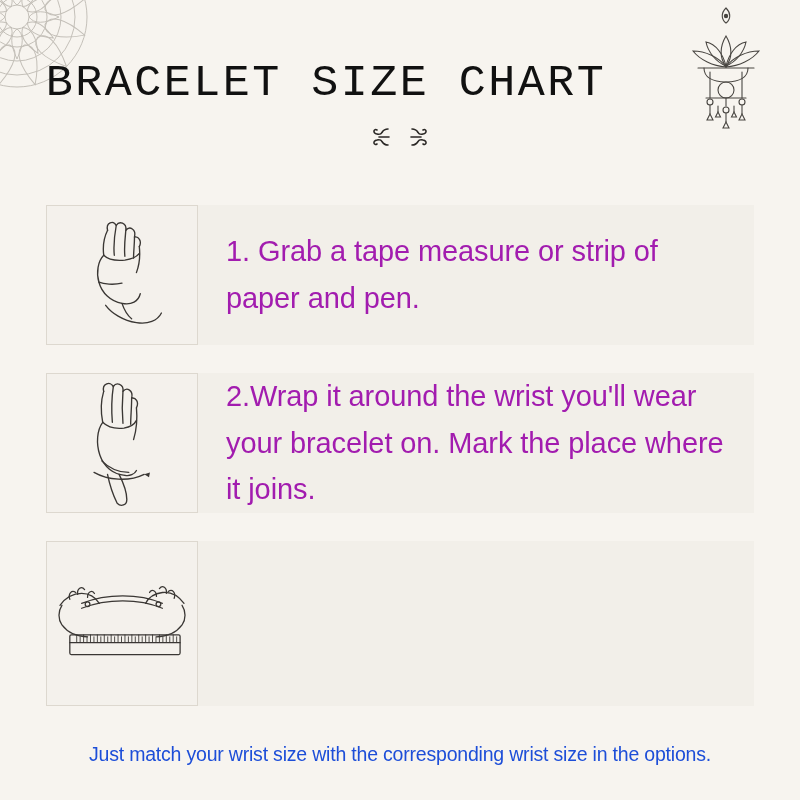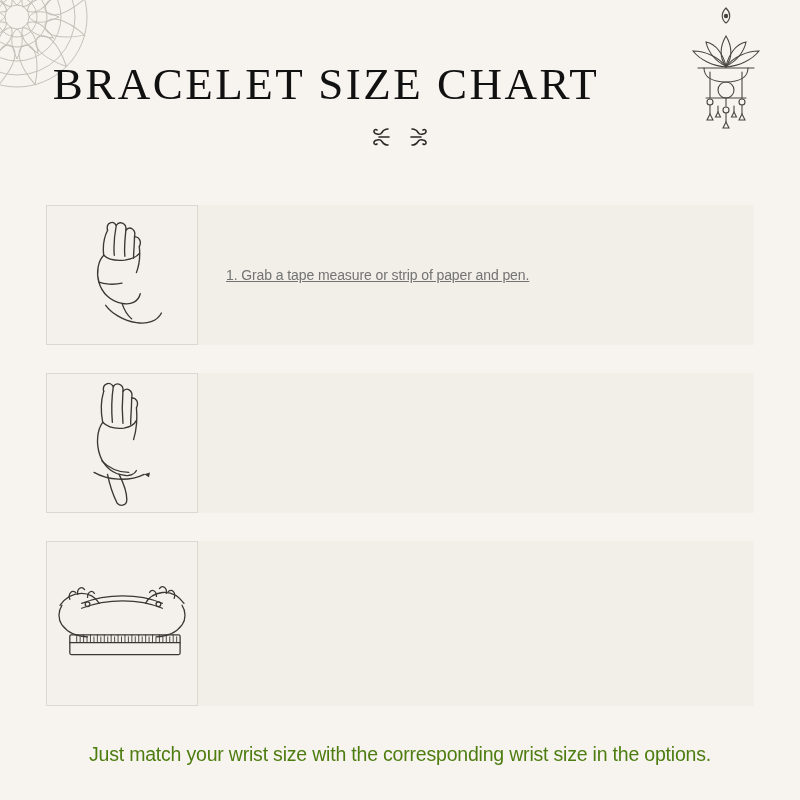--- a/index.html
+++ b/index.html
@@ -38,21 +38,21 @@
     pointer-events: none;
   }
 
   
   .title {
     position: absolute;
     top: 58px;
     left: 0;
     width: 652px;
     text-align: center;
-    font-family: Liberation Serif, serif;
+    font-family: Liberation Mono, monospace;
     font-size: 45px;
     letter-spacing: 2.5px;
     font-weight: 400;
     color: #111;
   }
 
   
   .subtitle-row {
     position: absolute;
     top: 124px;
@@ -108,36 +108,35 @@
     align-items: center;
     justify-content: center;
   }
   .step-figure svg { display: block; }
 
   .step-text {
     flex: 1;
     display: flex;
     align-items: center;
     padding: 0 24px 0 28px;
-    font-size: 14px;
+    font-size: 29px;
     line-height: 1.62;
-    color: #737373;
+    color: #a21caf;
     letter-spacing: -0.1px;
-    text-decoration: underline;
   }
 
   
   .footer {
     position: absolute;
     bottom: 34px;
     left: 0;
     width: 800px;
     text-align: center;
     font-size: 19.5px;
-    color: #4d7c0f;
+    color: #1d4ed8;
     letter-spacing: -0.2px;
   }
 </style>
 </head>
 <body>
 
 <div class="mandala">
   <svg viewBox="0 0 150 150" width="150" height="150" fill="none" stroke="#9a958c" stroke-width="1">
     <circle cx="75" cy="75" r="12"></circle>
     <circle cx="75" cy="75" r="20"></circle>
@@ -307,20 +306,21 @@
         <path d="M70 33 C71 44 70 56 67 66"></path>
         <path d="M35 48 C29 56 28 70 32 82 C36 94 46 102 58 103"></path>
         <path d="M35 48 C40 53 48 55 57 54 C63 53 68 50 70 46"></path>
         <path d="M58 103 C63 104 68 102 70 98"></path>
         <path d="M34 88 C42 96 52 100 62 100"></path>
         <path d="M40 102 C42 112 46 124 50 132 C54 136 60 134 60 128 C60 120 56 110 52 102"></path>
         <path d="M26 100 C40 108 62 110 78 102" stroke-dasharray="0"></path>
         <path d="M78 102 l6 -2 l-1 5 z" fill="#3a3734" stroke="none"></path>
       </svg>
     </div>
+    <div class="step-text">2.Wrap it around the wrist you'll wear your bracelet on. Mark the place where it joins.</div>
   </div>
 
   <div class="step tall">
     <div class="step-figure">
       <svg viewBox="0 0 150 130" width="148" height="128" fill="none" stroke="#3a3734" stroke-width="1.3" stroke-linecap="round" stroke-linejoin="round">
 
         <path d="M12 46 C18 38 26 34 34 34 C42 34 48 38 52 44"></path>
         <path d="M14 46 C10 52 10 60 14 66 C20 74 30 78 40 78"></path>
         <path d="M22 40 C20 34 24 30 28 33"></path>
         <path d="M30 35 C29 29 34 26 37 30"></path>

